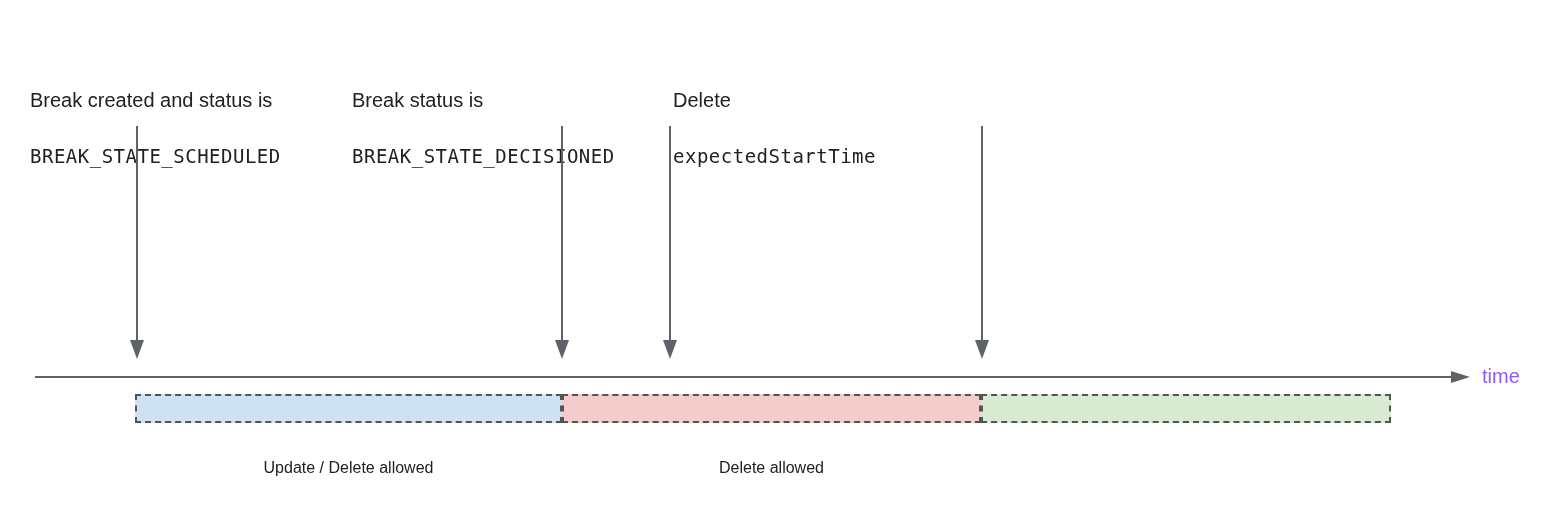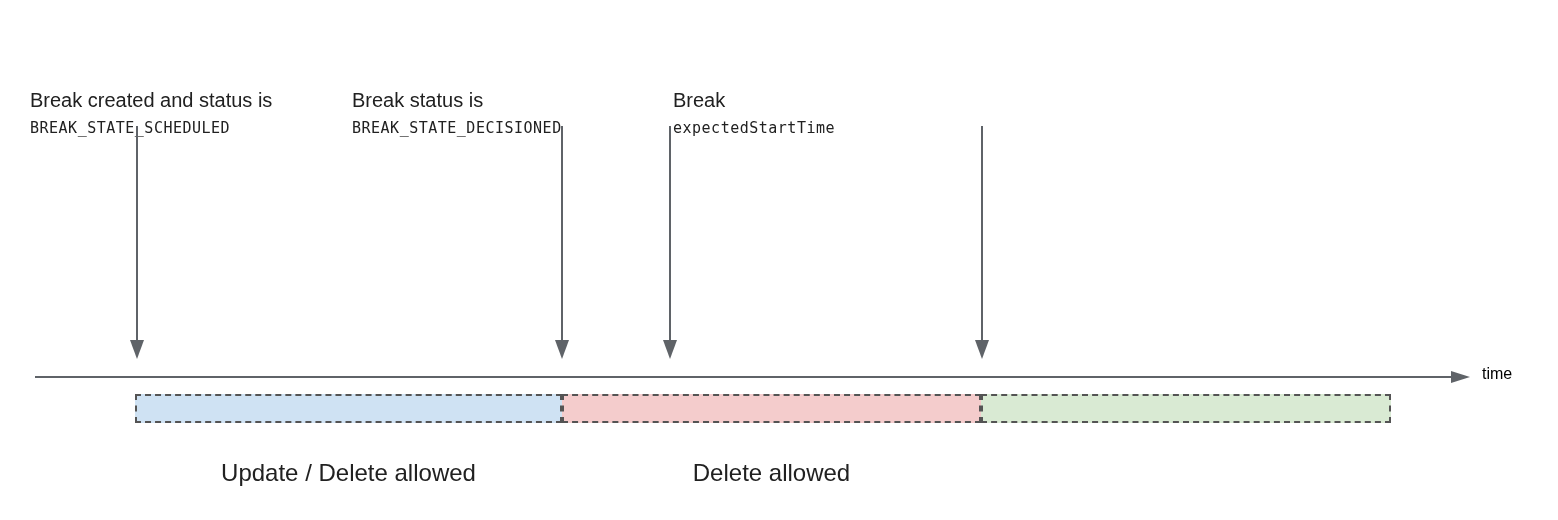--- a/index.html
+++ b/index.html
@@ -21,56 +21,57 @@
     white-space: nowrap;
   }
   .ann .sans {
     font-size: 20px;
     line-height: 28px;
     color: #212121;
     margin-top: 44px;
   }
   .ann .mono {
     font-family: "DejaVu Sans Mono", "Liberation Mono", monospace;
-    font-size: 15px;
+    font-size: 19px;
     line-height: 28px;
     letter-spacing: 0.5px;
     color: #212121;
+    margin-top: 28px;
   }
   .down-arrow {
     position: absolute;
     top: 126px;
   }
   .timeline-svg {
     position: absolute;
     left: 35px;
     top: 369px;
   }
   .time-label {
     position: absolute;
     left: 1482px;
     top: 365px;
-    font-size: 16px;
-    color: #000000;
+    font-size: 20px;
+    color: #8b5cf6;
     white-space: nowrap;
   }
   .segment {
     position: absolute;
     top: 394px;
     height: 29px;
     box-sizing: border-box;
     border: 2px dashed #545454;
   }
   .seg-blue  { left: 135px;  width: 427px; }
   .seg-red   { left: 562px;  width: 419px; }
   .seg-green { left: 981px;  width: 410px; }
   .seg-label {
     position: absolute;
     top: 459px;
-    font-size: 24px;
+    font-size: 16px;
     color: #212121;
     text-align: center;
     white-space: nowrap;
   }
   .lbl-blue  { left: 135px;  width: 427px; }
   .lbl-red   { left: 562px;  width: 419px; }
   .lbl-green { left: 981px;  width: 410px; }
 </style>
 </head>
 <body>
@@ -81,21 +82,21 @@
     <div class="sans">Break created and status is</div>
     <div class="mono">BREAK_STATE_SCHEDULED</div>
   </div>
 
   <div class="ann" style="left:352px; top:42px">
     <div class="sans">Break status is</div>
     <div class="mono">BREAK_STATE_DECISIONED</div>
   </div>
 
   <div class="ann" style="left:673px; top:42px">
-    <div class="sans">Break</div>
+    <div class="sans">Delete</div>
     <div class="mono">expectedStartTime</div>
   </div>
 
 
   <svg class="down-arrow" style="left:129px" width="16" height="234" viewBox="0 0 16 234">
     <line x1="8" y1="0" x2="8" y2="217" stroke="#5f6368" stroke-width="2"></line>
     <polygon points="1,214 15,214 8,233" fill="#5f6368"></polygon>
   </svg>
   <svg class="down-arrow" style="left:554px" width="16" height="234" viewBox="0 0 16 234">
     <line x1="8" y1="0" x2="8" y2="217" stroke="#5f6368" stroke-width="2"></line>

